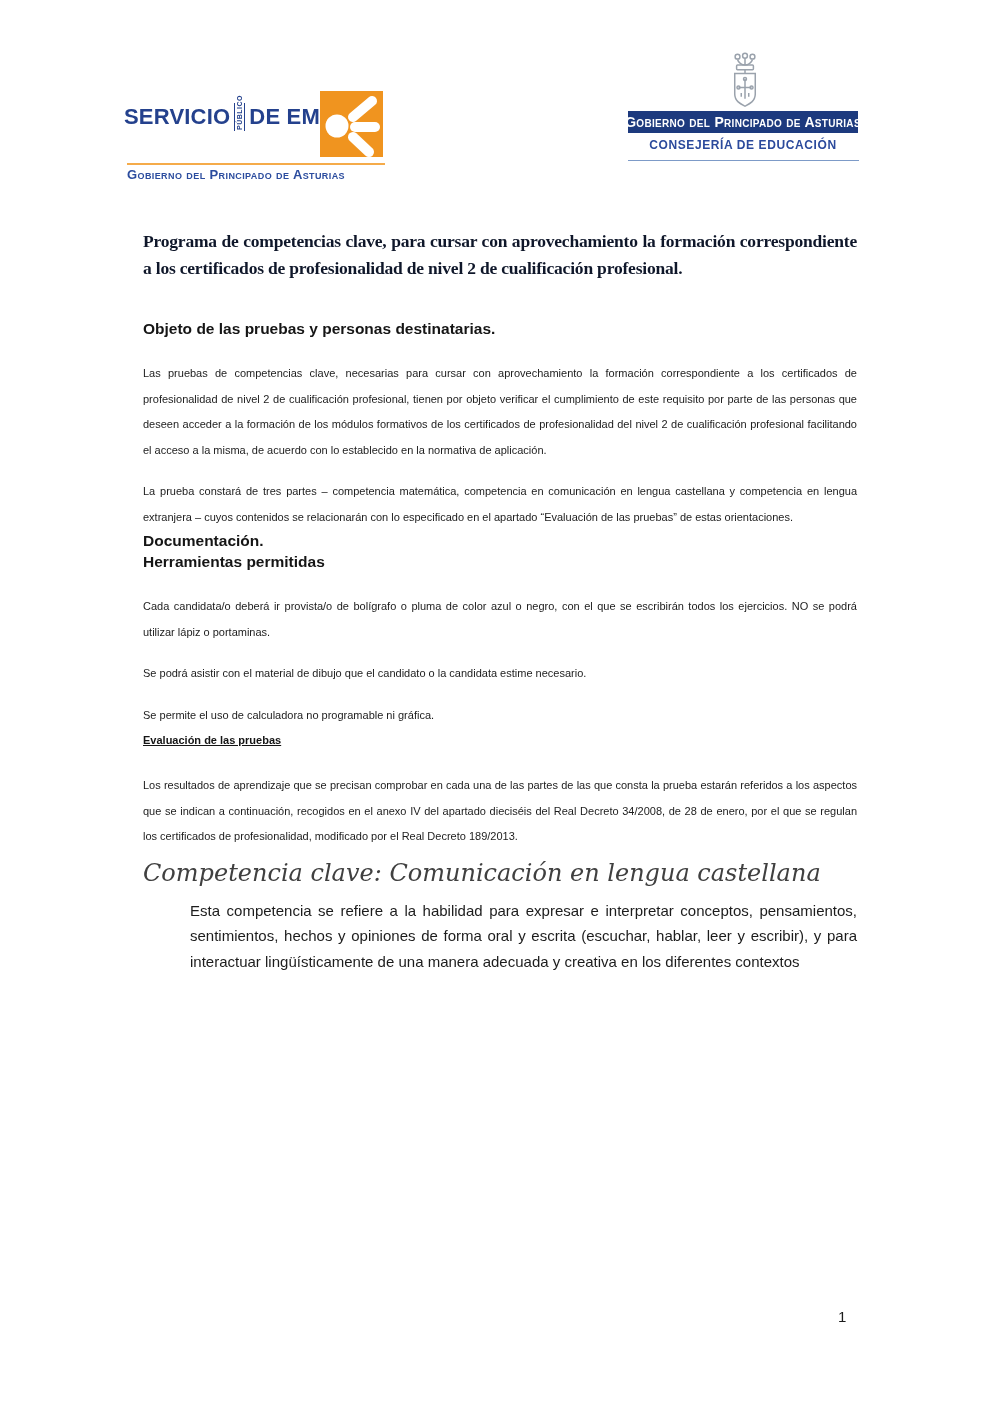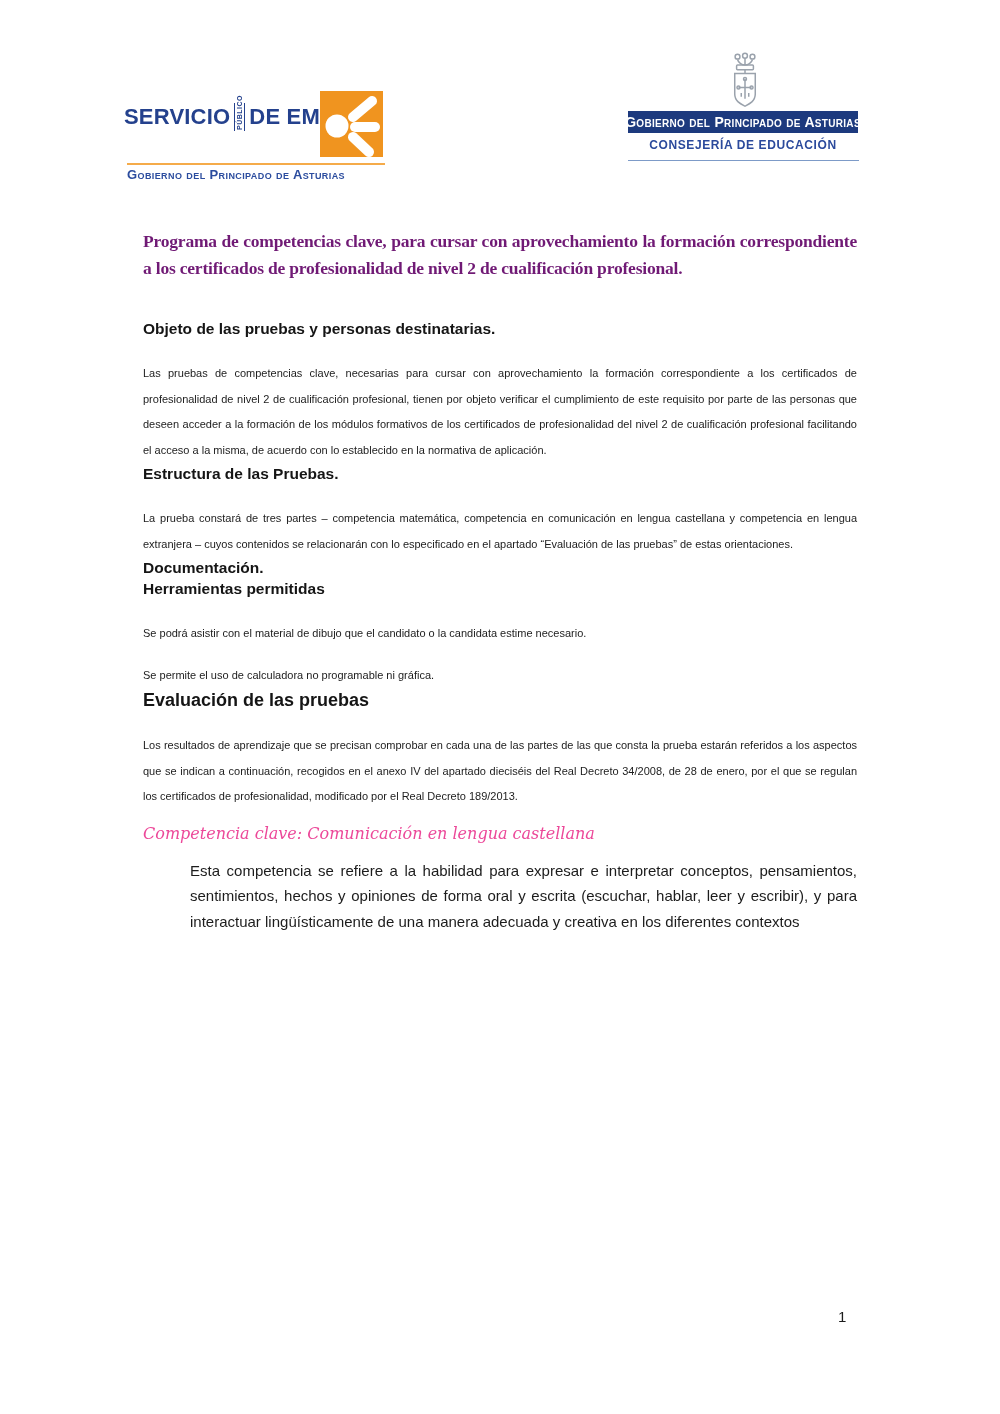--- a/index.html
+++ b/index.html
@@ -60,44 +60,44 @@
 
   
   main{
     position:absolute;left:143px;top:180px;width:714px;
   }
   .intro{
     margin:48px 0 0;
     font-family:"Liberation Serif",serif;
     font-weight:bold;font-size:17.5px;line-height:26.5px;
     letter-spacing:-0.2px;
-    text-align:justify;color:#701a75;
+    text-align:justify;color:#0f172a;
   }
   .title{
     margin:32px 0 0;
     text-align:center;font-size:25px;font-weight:bold;line-height:30px;
     color:#151515;
   }
   .title sup{font-size:14px;line-height:0;}
   .h{
     margin:1px 0 0;
     font-size:15.5px;font-weight:bold;line-height:20px;color:#151515;
   }
   .h.first{margin-top:38px;}
-  .h.big{font-size:18px;line-height:22px;}
+  .h.big{font-size:11px;line-height:22px;text-decoration:underline;}
   .b{
     margin:22px 0 0;
     font-size:11px;line-height:25.5px;text-align:justify;color:#1c1c1c;
   }
   .b + .b{margin-top:16px;}
   .comp-h{
     margin:12px 0 0;
     font-family:"DejaVu Serif","Liberation Serif",serif;
     font-style:italic;font-weight:normal;
-    font-size:16px;line-height:23px;color:#ec4899;
+    font-size:24px;line-height:23px;color:#404040;
   }
   .comp-p{
     margin:13px 0 0 47px;
     font-size:15px;line-height:25.5px;text-align:justify;color:#1c1c1c;
   }
   .page-num{
     position:absolute;left:838px;top:1308px;
     font-size:15px;color:#1c1c1c;
   }
 </style>
@@ -151,26 +151,26 @@
   </div>
 
   <main>
 
     <p class="intro">Programa de competencias clave, para cursar con aprovechamiento la formación correspondiente a los certificados de profesionalidad de nivel 2 de cualificación profesional.</p>
 
 
     <h3 class="h first">Objeto de las pruebas y personas destinatarias.</h3>
     <p class="b">Las pruebas de competencias clave, necesarias para cursar con aprovechamiento la formación correspondiente a los certificados de profesionalidad de nivel 2 de cualificación profesional, tienen por objeto verificar el cumplimiento de este requisito por parte de las personas que deseen acceder a la formación de los módulos formativos de los certificados de profesionalidad del nivel 2 de cualificación profesional facilitando el acceso a la misma, de acuerdo con lo establecido en la normativa de aplicación.</p>
 
-    <h3 class="h">Estructura de las Pruebas.</h3>
     <p class="b">La prueba constará de tres partes – competencia matemática, competencia en comunicación en lengua castellana y competencia en lengua extranjera – cuyos contenidos se relacionarán con lo especificado en el apartado “Evaluación de las pruebas” de estas orientaciones.</p>
 
     <h3 class="h">Documentación.</h3>
 
     <h3 class="h">Herramientas permitidas</h3>
+    <p class="b">Cada candidata/o deberá ir provista/o de bolígrafo o pluma de color azul o negro, con el que se escribirán todos los ejercicios. NO se podrá utilizar lápiz o portaminas.</p>
     <p class="b">Se podrá asistir con el material de dibujo que el candidato o la candidata estime necesario.</p>
     <p class="b">Se permite el uso de calculadora no programable ni gráfica.</p>
 
     <h3 class="h big">Evaluación de las pruebas</h3>
     <p class="b">Los resultados de aprendizaje que se precisan comprobar en cada una de las partes de las que consta la prueba estarán referidos a los aspectos que se indican a continuación, recogidos en el anexo IV del apartado dieciséis del Real Decreto 34/2008, de 28 de enero, por el que se regulan los certificados de profesionalidad, modificado por el Real Decreto 189/2013.</p>
 
     <h2 class="comp-h">Competencia clave: Comunicación en lengua castellana</h2>
     <p class="comp-p">Esta competencia se refiere a la habilidad para expresar e interpretar conceptos, pensamientos, sentimientos, hechos y opiniones de forma oral y escrita (escuchar, hablar, leer y escribir), y para interactuar lingüísticamente de una manera adecuada y creativa en los diferentes contextos</p>
 
   </main>

